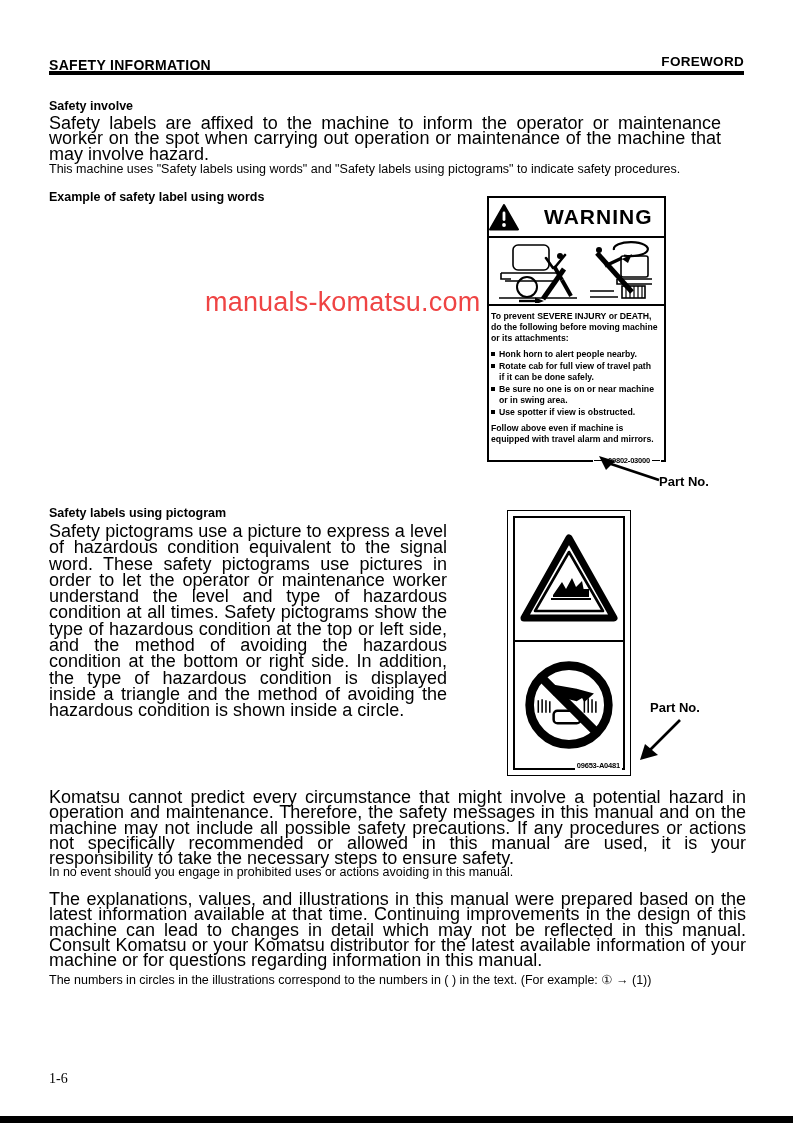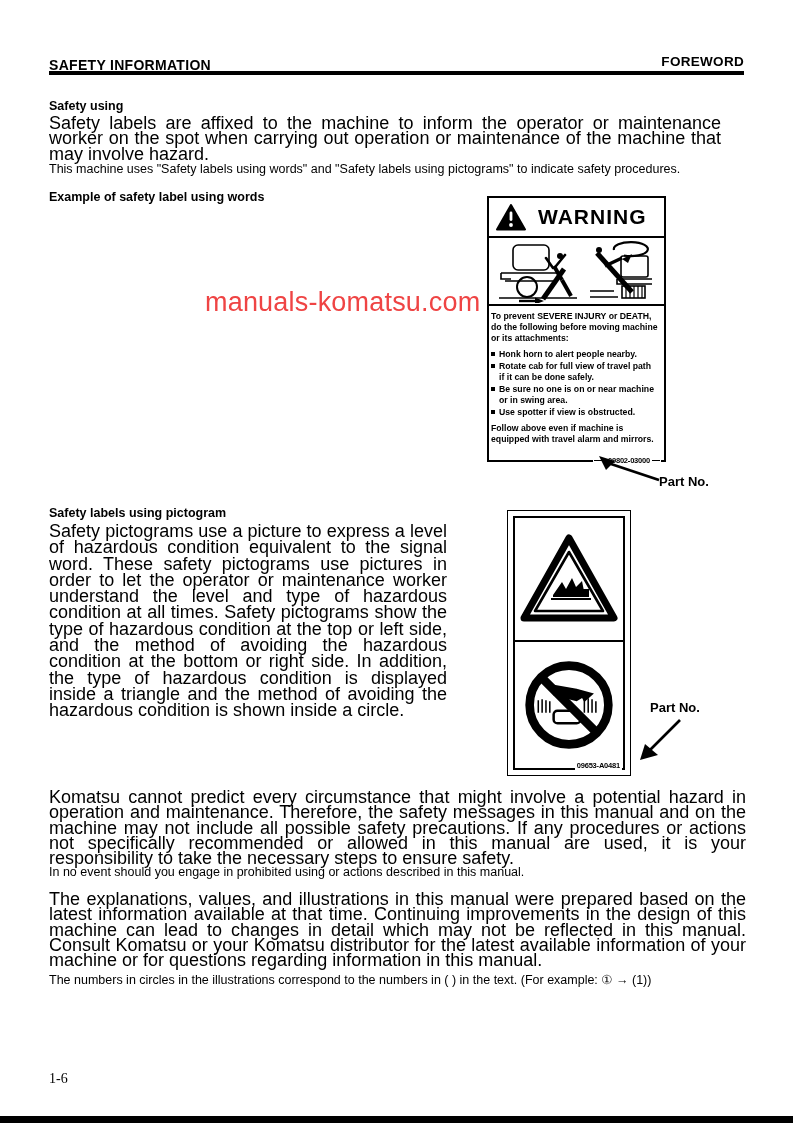--- a/index.html
+++ b/index.html
@@ -16,21 +16,21 @@
   
   .h-bold{font-size:12.5px;font-weight:bold;}
   .body-p{font-size:18px;line-height:15.3px;text-align:justify;}
   .body-line{font-size:12.5px;line-height:15.3px;white-space:nowrap;}
   
   .watermark{left:205px;top:287px;font-size:27px;color:#ef4444;letter-spacing:.2px;}
   
   .wlabel{left:487px;top:196px;width:179px;height:266px;border:2.5px solid #000;
           box-sizing:border-box;background:#fff;}
   .wl-head{height:38px;border-bottom:2px solid #000;display:flex;align-items:center;
-           padding-left:7px;gap:12px;}
+           padding-left:0;gap:25px;}
   .wl-title{font-size:21px;font-weight:800;letter-spacing:1px;}
   .wl-picto{height:66px;border-bottom:2px solid #000;display:flex;align-items:center;
             justify-content:space-between;padding:0 2px;}
   .wl-text{padding:5px 6px 0 2px;font-size:8.7px;font-weight:bold;line-height:11px;}
   .wl-text p{margin:0 0 5px 0;}
   .wl-bullets{margin:0 0 5px 0;}
   .wl-li{display:flex;margin:0 0 1px 0;}
   .sq{flex:0 0 4px;width:4px;height:4px;background:#000;margin:3px 4px 0 0;}
   .wl-pn{position:absolute;bottom:-5px;right:3px;display:flex;align-items:center;
          background:#fff;padding:0 1px;}
@@ -59,21 +59,21 @@
 </style>
 </head>
 <body>
 
 <div id="page">
 
   <div class="abs rh-left">SAFETY INFORMATION</div>
   <div class="abs rh-right">FOREWORD</div>
   <div class="abs rh-rule"></div>
 
-  <div class="abs h-bold" style="left:49px;top:99px;">Safety using</div>
+  <div class="abs h-bold" style="left:49px;top:99px;">Safety involve</div>
   <div class="abs body-p" style="left:49px;top:116px;width:672px;">Safety labels are affixed to the machine to inform the operator or maintenance worker on the spot when carrying out operation or maintenance of the machine that may involve hazard.</div>
   <div class="abs body-line" style="left:49px;top:162px;">This machine uses "Safety labels using words" and "Safety labels using pictograms" to indicate safety procedures.</div>
   <div class="abs h-bold" style="left:49px;top:190px;">Example of safety label using words</div>
 
   <div class="abs watermark">manuals-komatsu.com</div>
 
   <div class="abs wlabel">
     <div class="wl-head">
       <svg width="30" height="27" viewBox="0 0 30 27">
         <path d="M15 1 L29 25.5 L1 25.5 Z" fill="#000" stroke="#000" stroke-width="2" stroke-linejoin="round"></path>
@@ -173,20 +173,20 @@
     </div>
   </div>
 
   <div class="abs callout-text c2-text">Part No.</div>
   <svg class="abs" style="left:634px;top:716px;" width="52" height="48" viewBox="0 0 52 48">
     <path d="M46 4 L16 34" stroke="#000" stroke-width="2.6"></path>
     <polygon points="6,44 11,28 24,39" fill="#000"></polygon>
   </svg>
 
   <div class="abs body-p cp" style="top:790px;">Komatsu cannot predict every circumstance that might involve a potential hazard in operation and maintenance. Therefore, the safety messages in this manual and on the machine may not include all possible safety precautions. If any procedures or actions not specifically recommended or allowed in this manual are used, it is your responsibility to take the necessary steps to ensure safety.</div>
-  <div class="abs body-line" style="left:49px;top:865px;">In no event should you engage in prohibited using or actions described in this manual.</div>
+  <div class="abs body-line" style="left:49px;top:865px;">In no event should you engage in prohibited uses or actions avoiding in this manual.</div>
   <div class="abs body-p cp" style="top:892px;">The explanations, values, and illustrations in this manual were prepared based on the latest information available at that time. Continuing improvements in the design of this machine can lead to changes in detail which may not be reflected in this manual. Consult Komatsu or your Komatsu distributor for the latest available information of your machine or for questions regarding information in this manual.</div>
   <div class="abs body-line" style="left:49px;top:973px;">The numbers in circles in the illustrations correspond to the numbers in ( ) in the text. (For example: ① → (1))</div>
 
   <div class="abs pageno">1-6</div>
   <div class="abs scanbar"></div>
 
 </div>
 
 </body></html>

